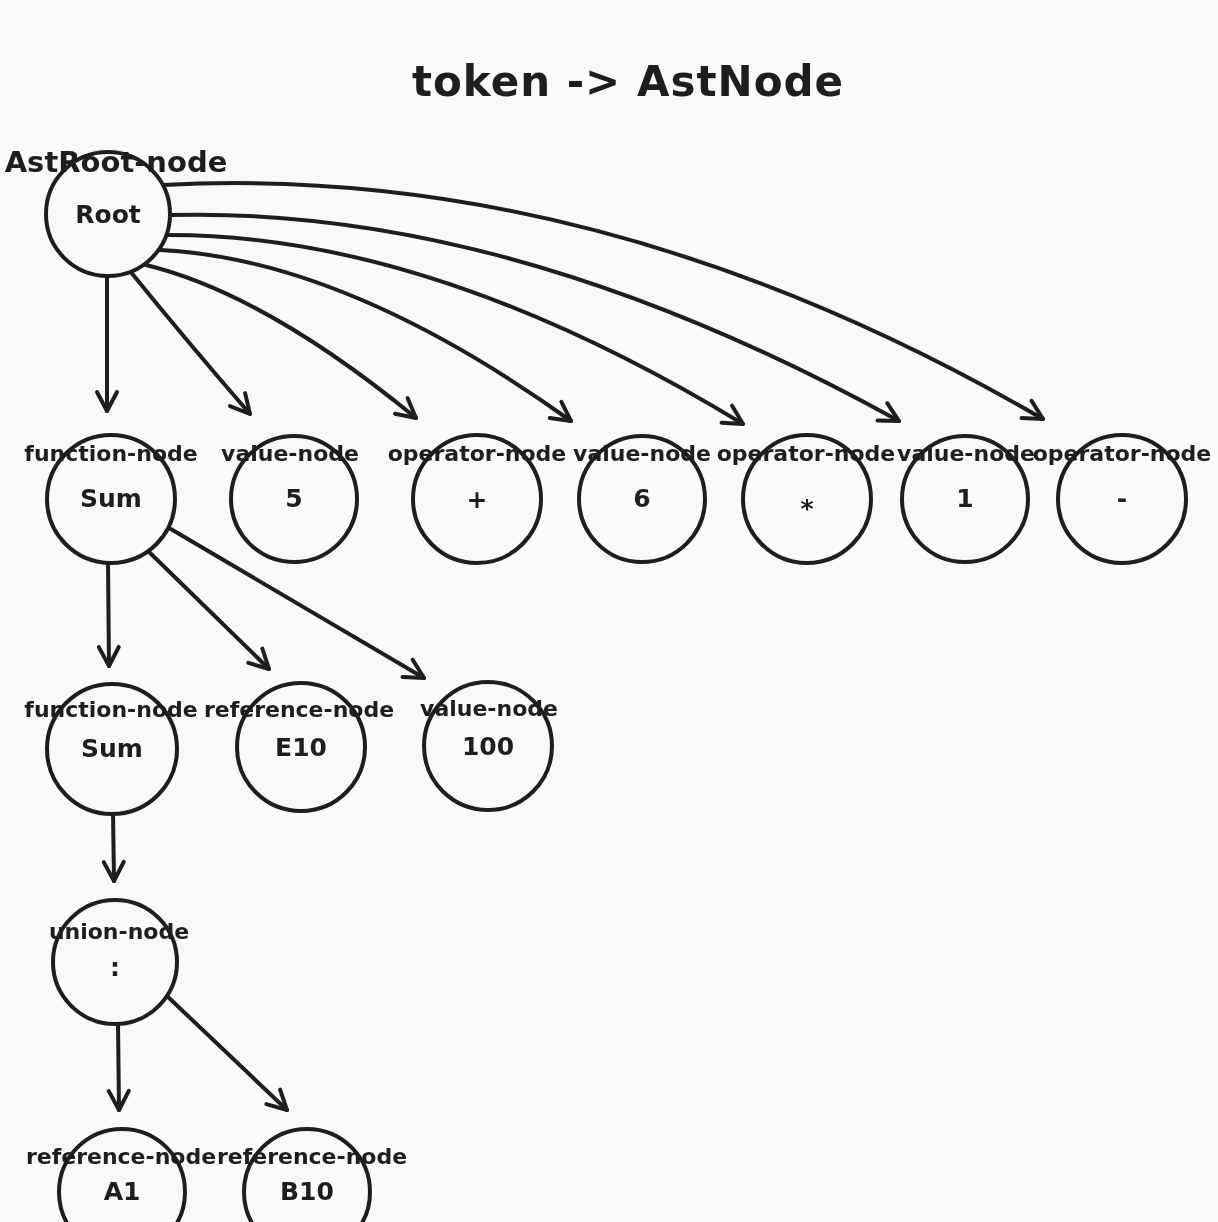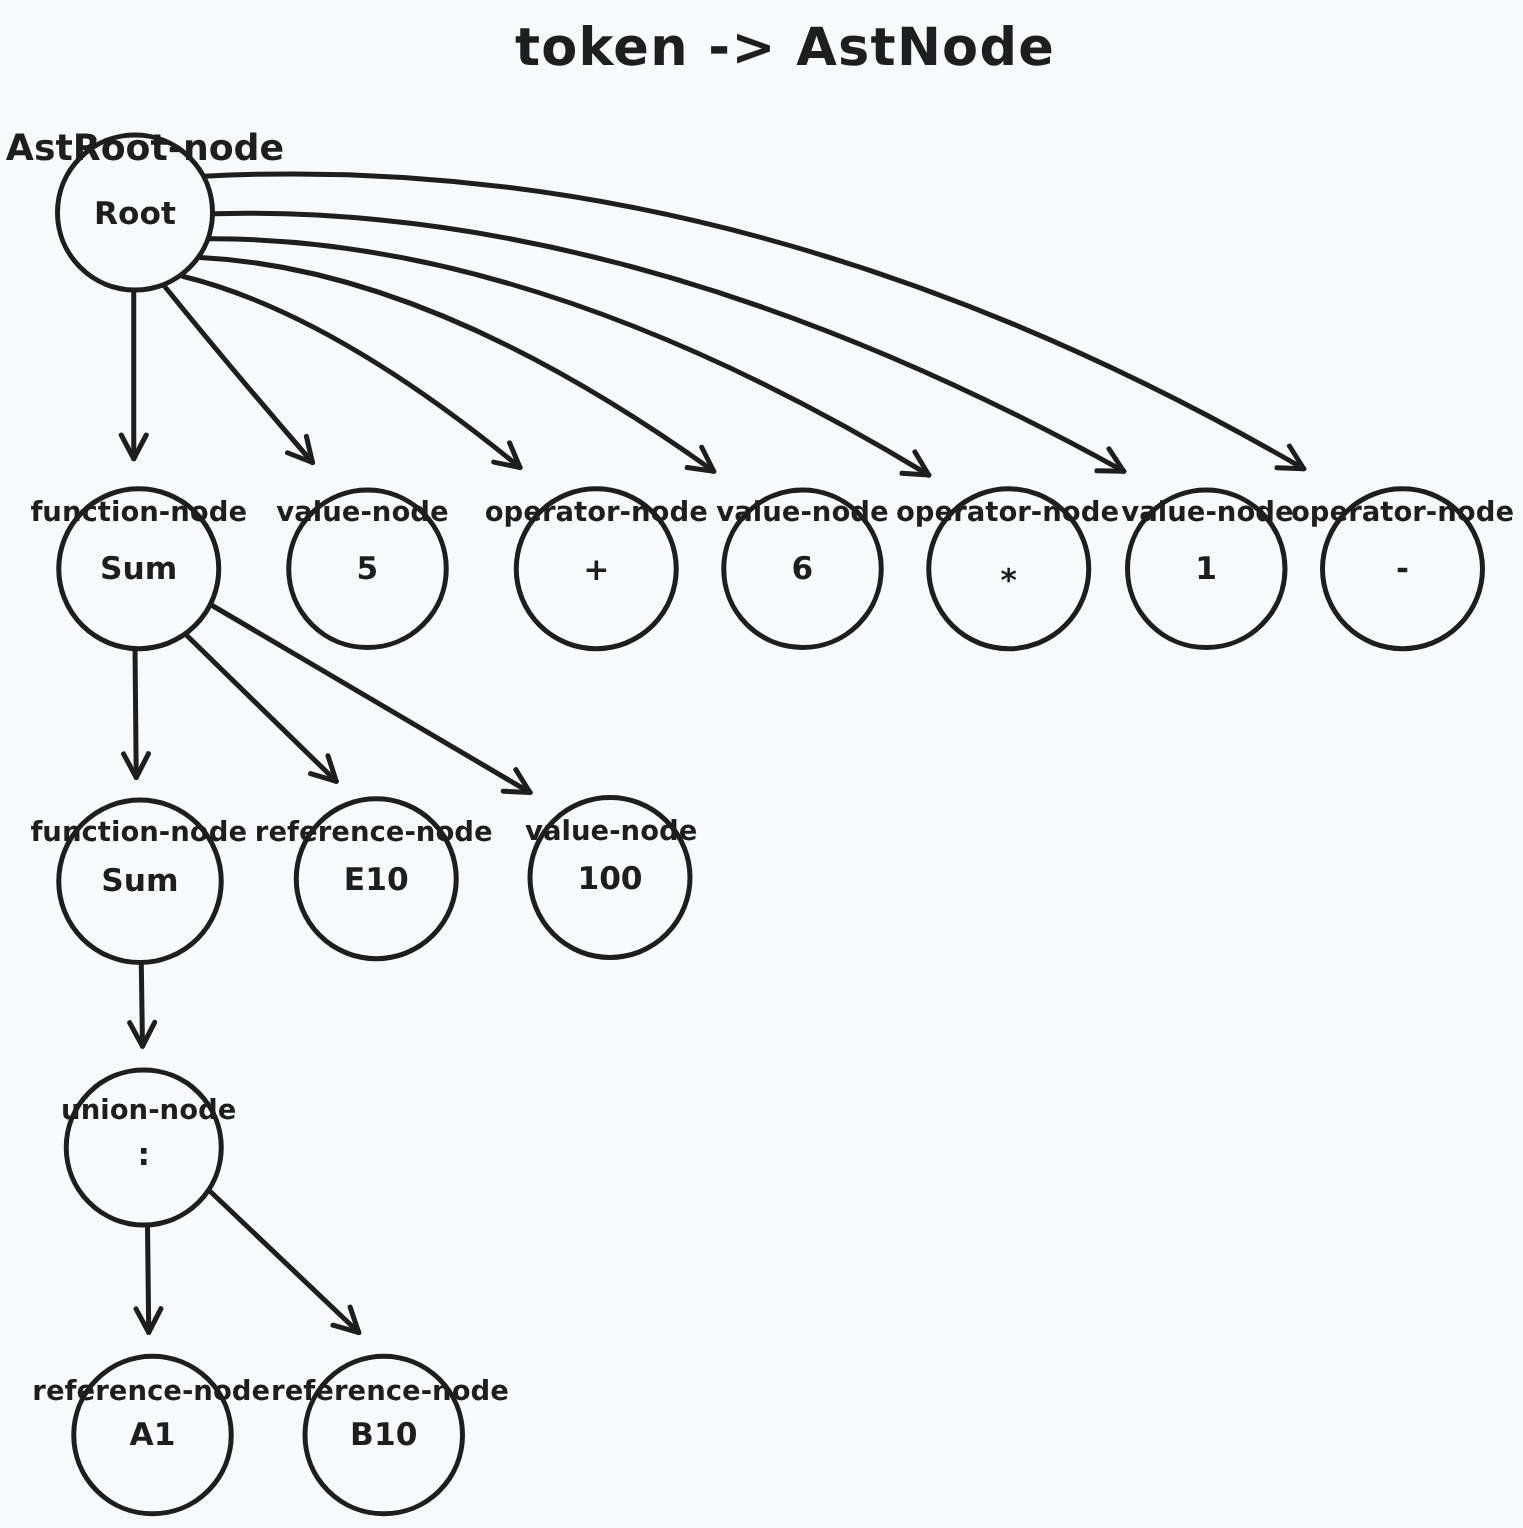--- a/index.html
+++ b/index.html
@@ -4,21 +4,21 @@
 <style>
   html, body {
     margin: 0;
     padding: 0;
     background: #f8f9fa;
     width: 1218px;
     height: 1222px;
     overflow: hidden;
     font-family: "DejaVu Sans", sans-serif;
   }
-  .canvas-wrap { width: 1218px; height: 1146px; }
+  .canvas-wrap { width: 1218px; height: 1146px; margin-top: 44px; }
   svg { display: block; }
   .edge {
     fill: none;
     stroke: #1e1e1e;
     stroke-width: 4;
     stroke-linecap: round;
   }
   .node-circle {
     fill: #f8f9fa;
     stroke: #1e1e1e;

